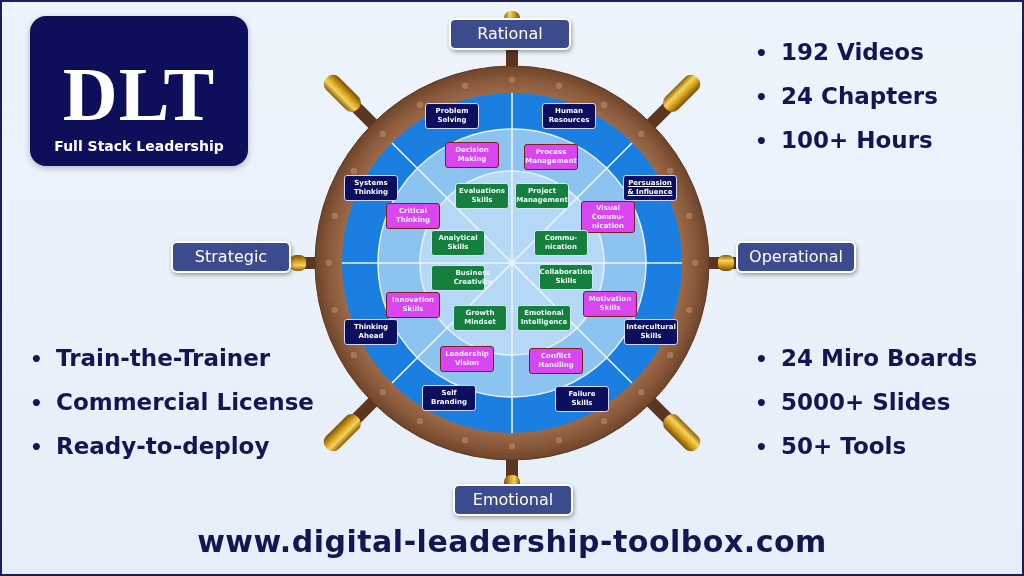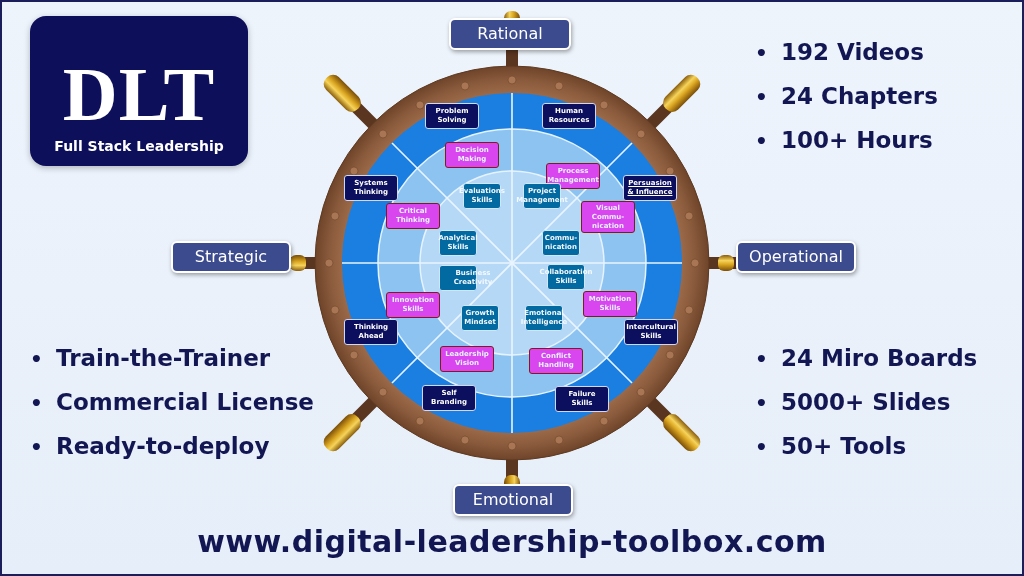--- a/index.html
+++ b/index.html
@@ -51,21 +51,21 @@
   }
   .wheel-svg { position: absolute; left: 0; top: 0; }
   .skill {
     position: absolute; transform: translate(-50%, -50%);
     font-size: 7px; font-weight: bold; text-align: center; line-height: 9px;
     border-radius: 3px; padding: 3px 2px; box-sizing: border-box;
     display: flex; align-items: center; justify-content: center;
   }
   .t-outer { background: #0b0f5e; color: #fff; border: 1px solid #cfd8f5; width: 54px; height: 26px; }
   .t-mid   { background: #d946ef; color: #e8f3ff; border: 1px solid #7f1d1d; width: 54px; height: 26px; }
-  .t-inner { background: #0369a1; color: #f3f9ff; border: 1px solid #cfe6fb; width: 38px; height: 26px; }
+  .t-inner { background: #15803d; color: #f3f9ff; border: 1px solid #cfe6fb; width: 54px; height: 26px; }
 </style>
 </head>
 <body>
 
 <div class="frame"></div>
 
 <div class="logo">
   <div class="logo-big">DLT</div>
   <div class="logo-sub">Full Stack Leadership</div>
 </div>
@@ -187,21 +187,21 @@
 <div class="skill t-outer" style="left:452px; top:116px;">Problem Solving</div>
 <div class="skill t-outer" style="left:569px; top:116px;">Human Resources</div>
 <div class="skill t-outer" style="left:650px; top:188px;text-decoration:underline;">Persuasion &amp; Influence</div>
 <div class="skill t-outer" style="left:651px; top:332px;">Intercultural Skills</div>
 <div class="skill t-outer" style="left:582px; top:399px;">Failure Skills</div>
 <div class="skill t-outer" style="left:449px; top:398px;">Self Branding</div>
 <div class="skill t-outer" style="left:371px; top:332px;">Thinking Ahead</div>
 <div class="skill t-outer" style="left:371px; top:188px;">Systems Thinking</div>
 
 <div class="skill t-mid" style="left:472px; top:155px;">Decision Making</div>
-<div class="skill t-mid" style="left:573px; top:157px;margin-top:19px;">Process Management</div>
+<div class="skill t-mid" style="left:551px; top:157px;">Process Management</div>
 <div class="skill t-mid" style="left:608px; top:217px; height:32px;">Visual Commu-nication</div>
 <div class="skill t-mid" style="left:610px; top:304px;">Motivation Skills</div>
 <div class="skill t-mid" style="left:556px; top:361px;">Conflict Handling</div>
 <div class="skill t-mid" style="left:467px; top:359px;">Leadership Vision</div>
 <div class="skill t-mid" style="left:413px; top:305px;">Innovation Skills</div>
 <div class="skill t-mid" style="left:413px; top:216px;">Critical Thinking</div>
 
 <div class="skill t-inner" style="left:482px; top:196px;">Evaluations Skills</div>
 <div class="skill t-inner" style="left:542px; top:196px;">Project Management</div>
 <div class="skill t-inner" style="left:561px; top:243px;">Commu-nication</div>

